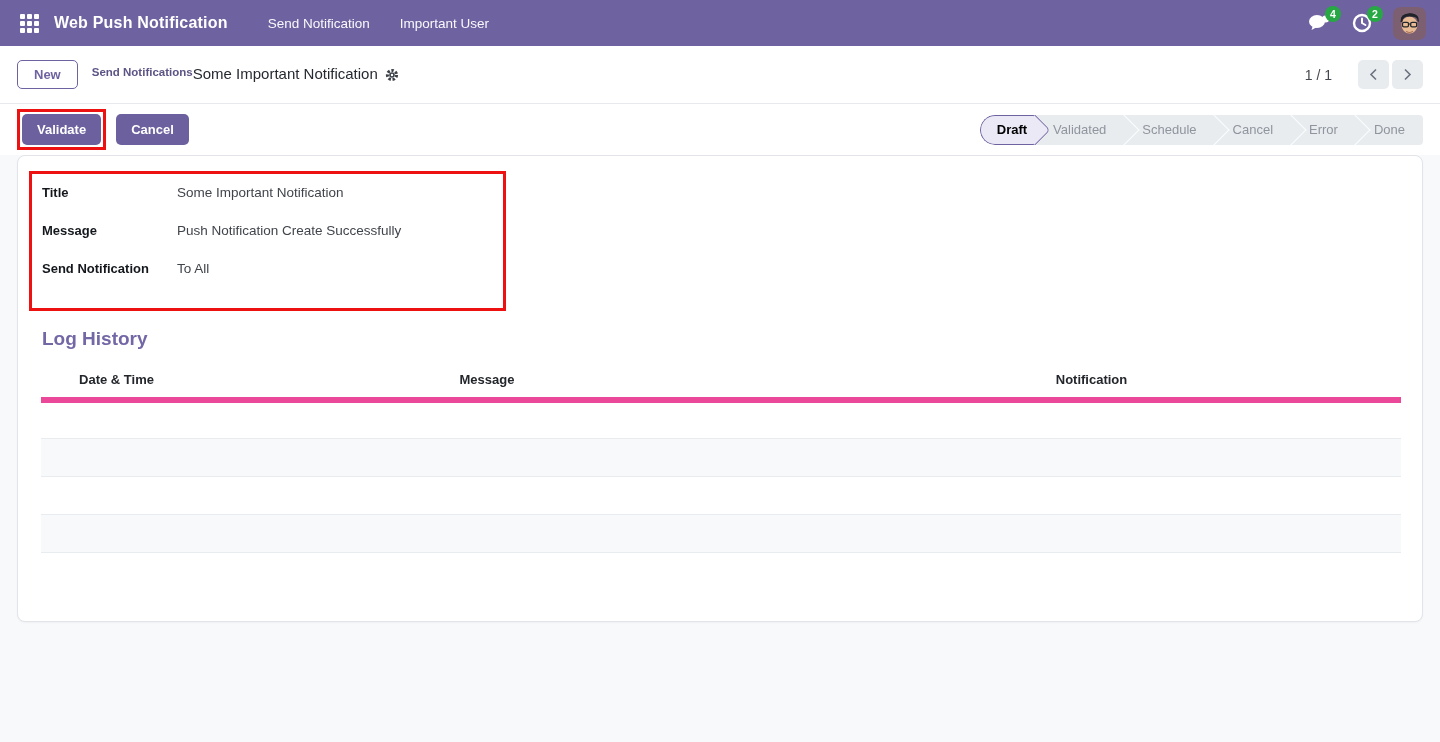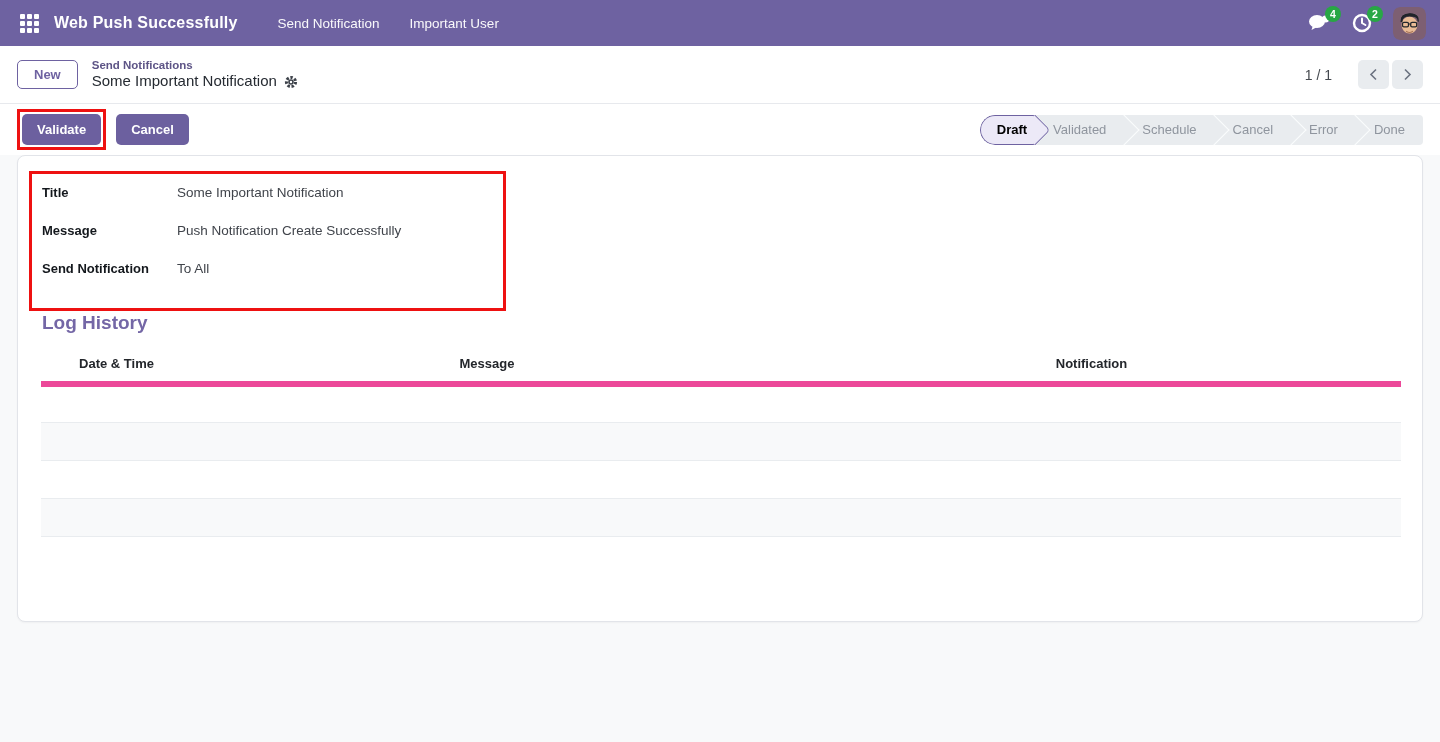--- a/index.html
+++ b/index.html
@@ -32,21 +32,21 @@
     display: flex; align-items: center; justify-content: center; padding: 0 2px;
   }
   .avatar { width: 33px; height: 33px; border-radius: 7px; overflow: hidden; display:block; cursor:pointer; border:none; padding:0; background:transparent; }
 
   
   .control-panel { height: 57px; background: #fff; display: flex; align-items: center; padding: 0 17px; }
   .btn-new {
     background: #fff; color: #6e62a1; border: 1px solid #6e62a1; border-radius: 5px;
     font-size: 13px; font-weight: 600; padding: 6px 16px; cursor: pointer;
   }
-  .breadcrumb-block { margin-left: 14px; display: flex; flex-direction: column; justify-content: center; line-height: 1.25; }
+  .breadcrumb-block { margin-left: 14px; display: flex; flex-direction: row; justify-content: center; line-height: 1.25; }
   .breadcrumb-parent { font-size: 11.5px; font-weight: 700; color: #5d5486; cursor: pointer; }
   .breadcrumb-current-row { display: flex; align-items: center; gap: 7px; }
   .breadcrumb-current { font-size: 15px; color: #252a31; }
   .gear-btn { background: none; border: none; cursor: pointer; display: flex; padding: 0; }
   .pager { margin-left: auto; display: flex; align-items: center; gap: 26px; }
   .pager-value { font-size: 14px; color: #45494f; }
   .pager-btns { display: flex; gap: 3px; }
   .pager-btn {
     width: 31px; height: 29px; background: #e9ecef; border: none; border-radius: 5px;
     display: flex; align-items: center; justify-content: center; cursor: pointer; color: #6b7280;
@@ -97,21 +97,21 @@
     border: 3px solid #ee1111; padding: 0 0 0 10px;
   }
   .field-row { display: flex; align-items: flex-start; }
   .field-row.r1 { margin-top: 11px; }
   .field-row.r2 { margin-top: 23px; }
   .field-row.r3 { margin-top: 47px; }
   .field-row.r4 { margin-top: 23px; }
   .field-label { width: 135px; font-size: 13px; font-weight: 700; color: #14181d; }
   .field-value { font-size: 13.5px; color: #40444b; }
 
-  .section-title { margin: 1px 0 0 24px; font-size: 19px; font-weight: 700; color: #7467a6; }
+  .section-title { margin: 17px 0 0 24px; font-size: 19px; font-weight: 700; color: #7467a6; }
 
   .log-table { margin: 15px 23px 0 23px; width: 1360px; border-collapse: collapse; table-layout: fixed; }
   .log-table th {
     text-align: center; font-size: 13px; font-weight: 700; color: #23262b;
     padding: 7px 16px 10px; border-bottom: 6px solid #ec4899;
   }
   .log-table td { height: 38px; border-bottom: 1px solid #e9ecef; }
   .log-table tbody tr:nth-child(even) { background: #f8f9fa; }
 
   svg { display: block; }
@@ -126,21 +126,21 @@
         <i></i>
         <i></i>
         <i></i>
         <i></i>
         <i></i>
         <i></i>
         <i></i>
         <i></i>
     </span>
   </button>
-  <span class="app-title">Web Push Successfully</span>
+  <span class="app-title">Web Push Notification</span>
   <div class="nav-menu">
     <a href="#">Send Notification</a>
     <a href="#">Important User</a>
   </div>
   <div class="nav-right">
     <button class="icon-btn">
       <span>
         <svg width="24" height="22" viewBox="0 0 24 22">
           <ellipse cx="10" cy="9.5" rx="8" ry="6.5" fill="#fff"></ellipse>
           <path d="M6 13 L4.5 18 L11 14.5 Z" fill="#fff"></path>

